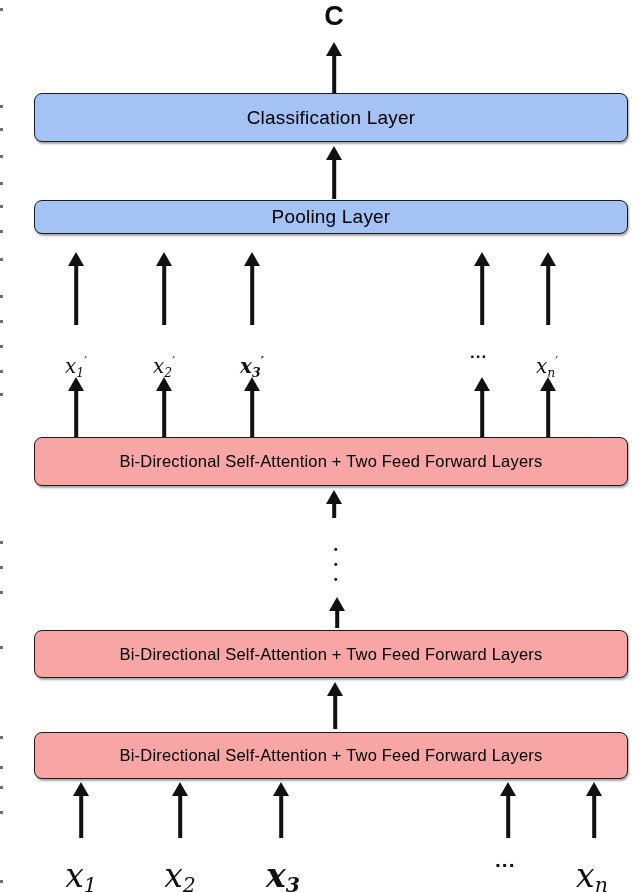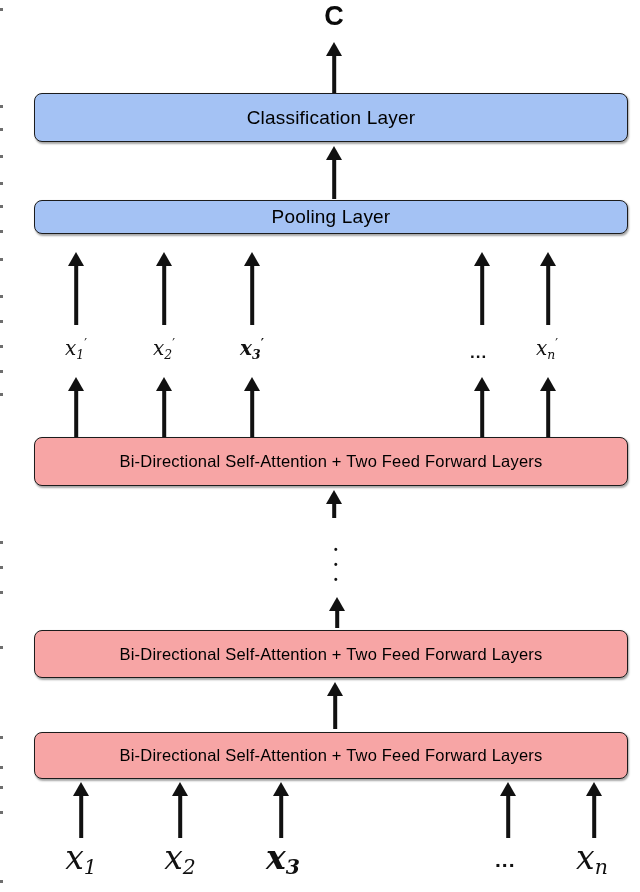--- a/index.html
+++ b/index.html
@@ -41,20 +41,21 @@
     top:9px;bottom:0;width:3.6px;background:#111;
   }
   
   .math{
     position:absolute;
     font-family:"DejaVu Serif",serif;
     font-style:italic;
     color:#111;
     text-align:center;
     white-space:nowrap;
+    margin-top:18px;
   }
   .math sub{font-size:0.62em;font-style:italic;vertical-align:-0.25em;}
   .math .prime{font-size:0.62em;vertical-align:0.6em;font-style:normal;}
   .hlabel{font-size:20px;}
   .ilabel{font-size:33px;}
   .hdots{position:absolute;font-weight:bold;font-size:17px;color:#111;letter-spacing:1px;font-family:"Liberation Sans",sans-serif;}
   .idots{position:absolute;font-weight:bold;font-size:21px;color:#111;letter-spacing:1px;font-family:"Liberation Sans",sans-serif;}
   
   .c-label{
     position:absolute;top:1px;left:320px;width:28px;

